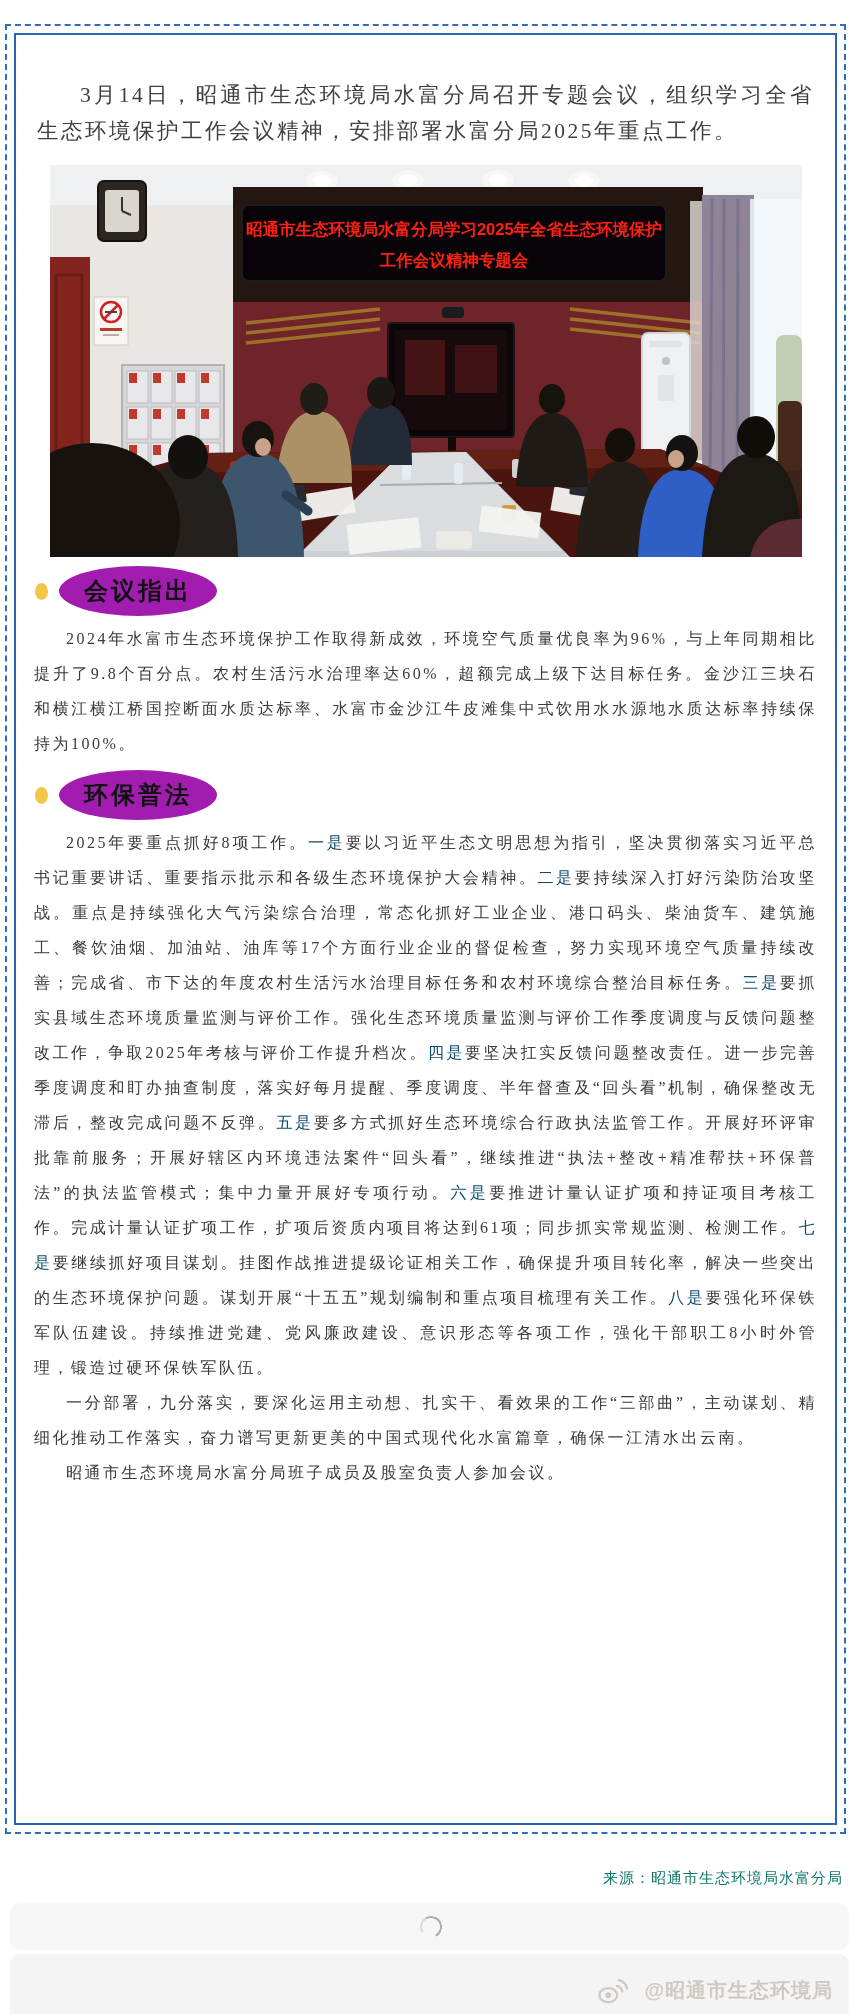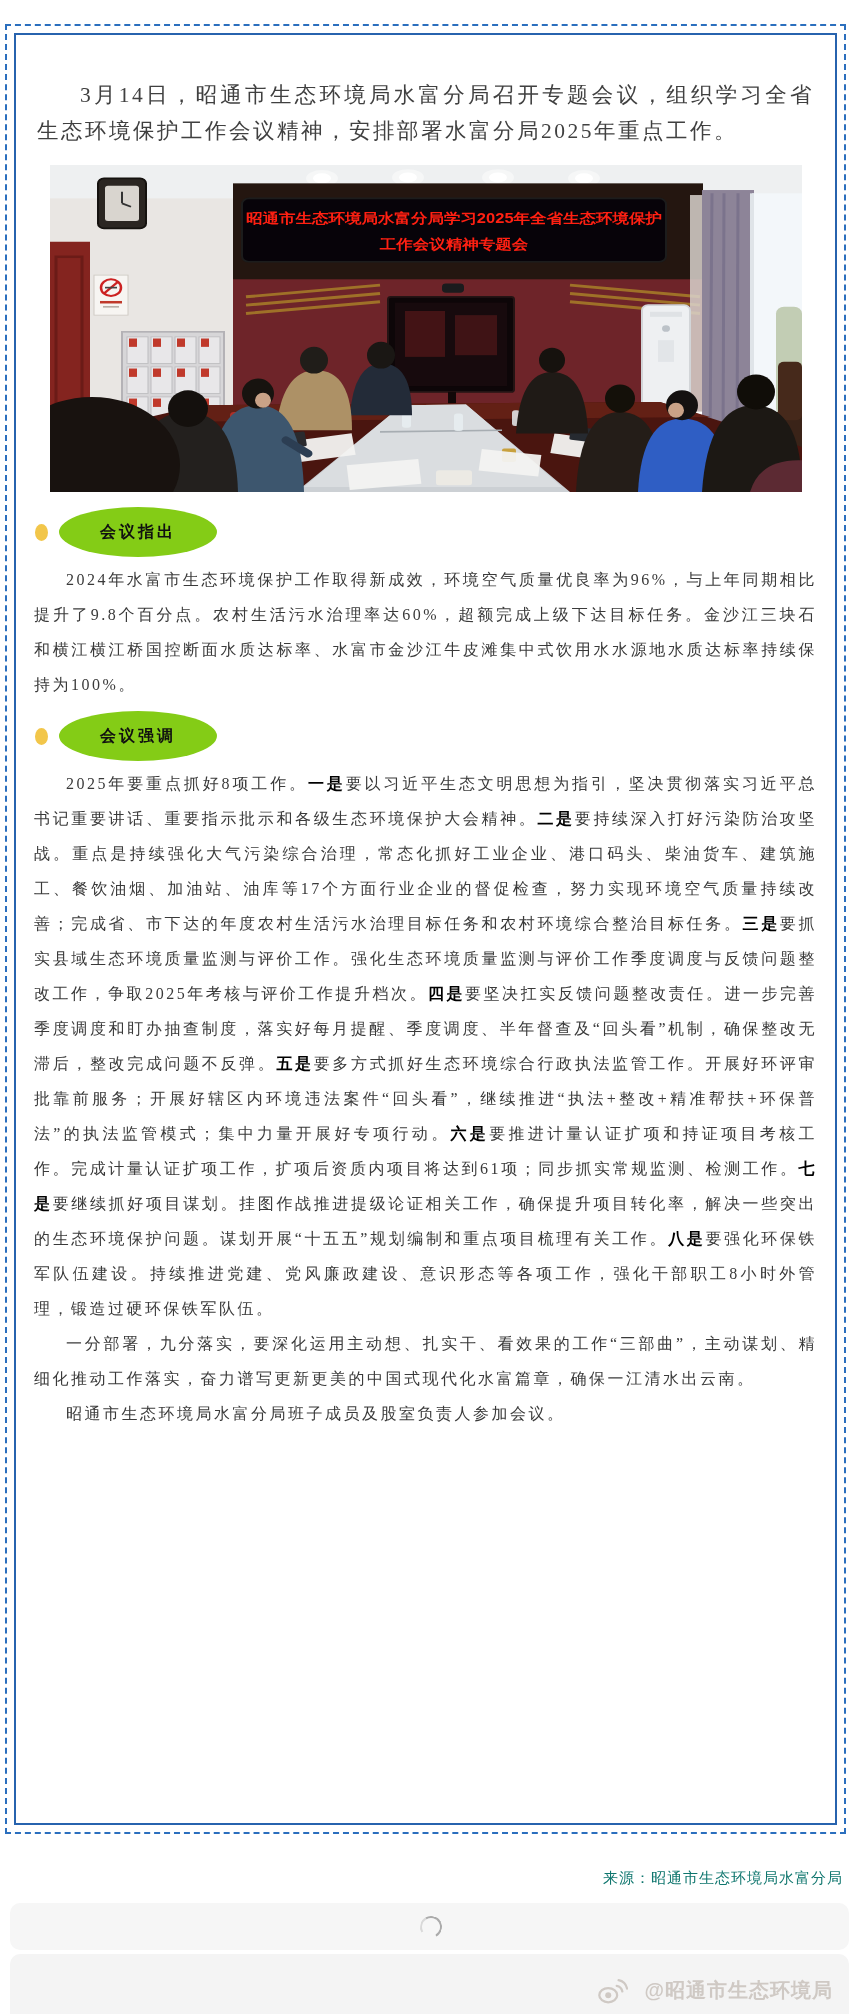--- a/index.html
+++ b/index.html
@@ -7,32 +7,32 @@
          font-family:"Liberation Serif", serif;}
   
   .doc-outer{position:absolute;left:5px;top:24px;width:841px;height:1810px;
              border:2px dashed #2b6fbe;box-sizing:border-box;}
   .doc-inner{position:absolute;left:7px;top:7px;right:7px;bottom:7px;
              border:2px solid #2763ae;box-sizing:border-box;
              padding:42px 16px 14px 16px;overflow:hidden;}
   .intro{font-size:21.5px;line-height:36px;letter-spacing:2.5px;color:#404040;
          text-indent:2em;text-align:justify;margin:0 5px;}
   
-  .photo{width:752px;height:327px;margin:16px auto 14px;position:relative;display:block;}
+  .photo{width:752px;height:392px;margin:16px auto 8px;position:relative;display:block;}
   .photo svg{display:block;width:100%;height:100%;}
   
   .section-head{display:flex;align-items:center;margin:8px 0 4px 0;height:52px;}
   .dot{width:13px;height:17px;border-radius:50%;background:#f2c64a;margin:0 11px 0 3px;flex:0 0 auto;}
-  .pill{width:158px;height:50px;border-radius:50%;background:#84cc16;
+  .pill{width:158px;height:50px;border-radius:50%;background:#a21caf;
         display:flex;align-items:center;justify-content:center;
-        font-family:"Liberation Sans", sans-serif;font-weight:bold;font-size:16px;
+        font-family:"Liberation Sans", sans-serif;font-weight:bold;font-size:24px;
         color:#101010;letter-spacing:3px;flex:0 0 auto;}
   .body-p{font-size:16px;line-height:35px;letter-spacing:2.5px;color:#3a3a3a;
           text-indent:2em;text-align:justify;margin:0 2px;}
-  .body-p .bold{font-weight:bold;color:#000000;}
+  .body-p .bold{font-weight:normal;color:#0c4a6e;}
   
   .source{position:absolute;top:1869px;right:16px;font-size:15px;color:#0f766e;
           font-family:"Liberation Sans", sans-serif;letter-spacing:1px;}
   .panel1{position:absolute;left:10px;right:10px;top:1903px;height:47px;
           background:#f6f6f6;border-radius:10px;}
   .spinner{position:absolute;left:50%;top:13px;width:18px;height:18px;margin-left:-10px;
            border:2px solid #ababab;border-bottom-color:transparent;border-left-color:#d9d9d9;
            border-radius:50%;transform:rotate(15deg);}
   .panel2{position:absolute;left:10px;right:10px;top:1954px;height:60px;
           background:#f4f4f4;border-radius:10px 10px 0 0;}
@@ -232,21 +232,21 @@
           <div>
             <div class="section-head">
               <span class="dot"></span>
               <span class="pill">会议指出</span>
             </div>
             <p class="body-p"><span>2024年水富市生态环境保护工作取得新成效，环境空气质量优良率为96%，与上年同期相比提升了9.8个百分点。农村生活污水治理率达60%，超额完成上级下达目标任务。金沙江三块石和横江横江桥国控断面水质达标率、水富市金沙江牛皮滩集中式饮用水水源地水质达标率持续保持为100%。</span></p>
           </div>
           <div>
             <div class="section-head">
               <span class="dot"></span>
-              <span class="pill">会议强调</span>
+              <span class="pill">环保普法</span>
             </div>
             <p class="body-p"><span>2025年要重点抓好8项工作。</span><span class="bold">一是</span><span>要以习近平生态文明思想为指引，坚决贯彻落实习近平总书记重要讲话、重要指示批示和各级生态环境保护大会精神。</span><span class="bold">二是</span><span>要持续深入打好污染防治攻坚战。重点是持续强化大气污染综合治理，常态化抓好工业企业、港口码头、柴油货车、建筑施工、餐饮油烟、加油站、油库等17个方面行业企业的督促检查，努力实现环境空气质量持续改善；完成省、市下达的年度农村生活污水治理目标任务和农村环境综合整治目标任务。</span><span class="bold">三是</span><span>要抓实县域生态环境质量监测与评价工作。强化生态环境质量监测与评价工作季度调度与反馈问题整改工作，争取2025年考核与评价工作提升档次。</span><span class="bold">四是</span><span>要坚决扛实反馈问题整改责任。进一步完善季度调度和盯办抽查制度，落实好每月提醒、季度调度、半年督查及“回头看”机制，确保整改无滞后，整改完成问题不反弹。</span><span class="bold">五是</span><span>要多方式抓好生态环境综合行政执法监管工作。开展好环评审批靠前服务；开展好辖区内环境违法案件“回头看”，继续推进“执法+整改+精准帮扶+环保普法”的执法监管模式；集中力量开展好专项行动。</span><span class="bold">六是</span><span>要推进计量认证扩项和持证项目考核工作。完成计量认证扩项工作，扩项后资质内项目将达到61项；同步抓实常规监测、检测工作。</span><span class="bold">七是</span><span>要继续抓好项目谋划。挂图作战推进提级论证相关工作，确保提升项目转化率，解决一些突出的生态环境保护问题。谋划开展“十五五”规划编制和重点项目梳理有关工作。</span><span class="bold">八是</span><span>要强化环保铁军队伍建设。持续推进党建、党风廉政建设、意识形态等各项工作，强化干部职工8小时外管理，锻造过硬环保铁军队伍。</span></p>
           </div>
           <div>
             <p class="body-p"><span>一分部署，九分落实，要深化运用主动想、扎实干、看效果的工作“三部曲”，主动谋划、精细化推动工作落实，奋力谱写更新更美的中国式现代化水富篇章，确保一江清水出云南。</span></p>
             <p class="body-p"><span>昭通市生态环境局水富分局班子成员及股室负责人参加会议。</span></p>
           </div>
         </div>
 
     </div>

